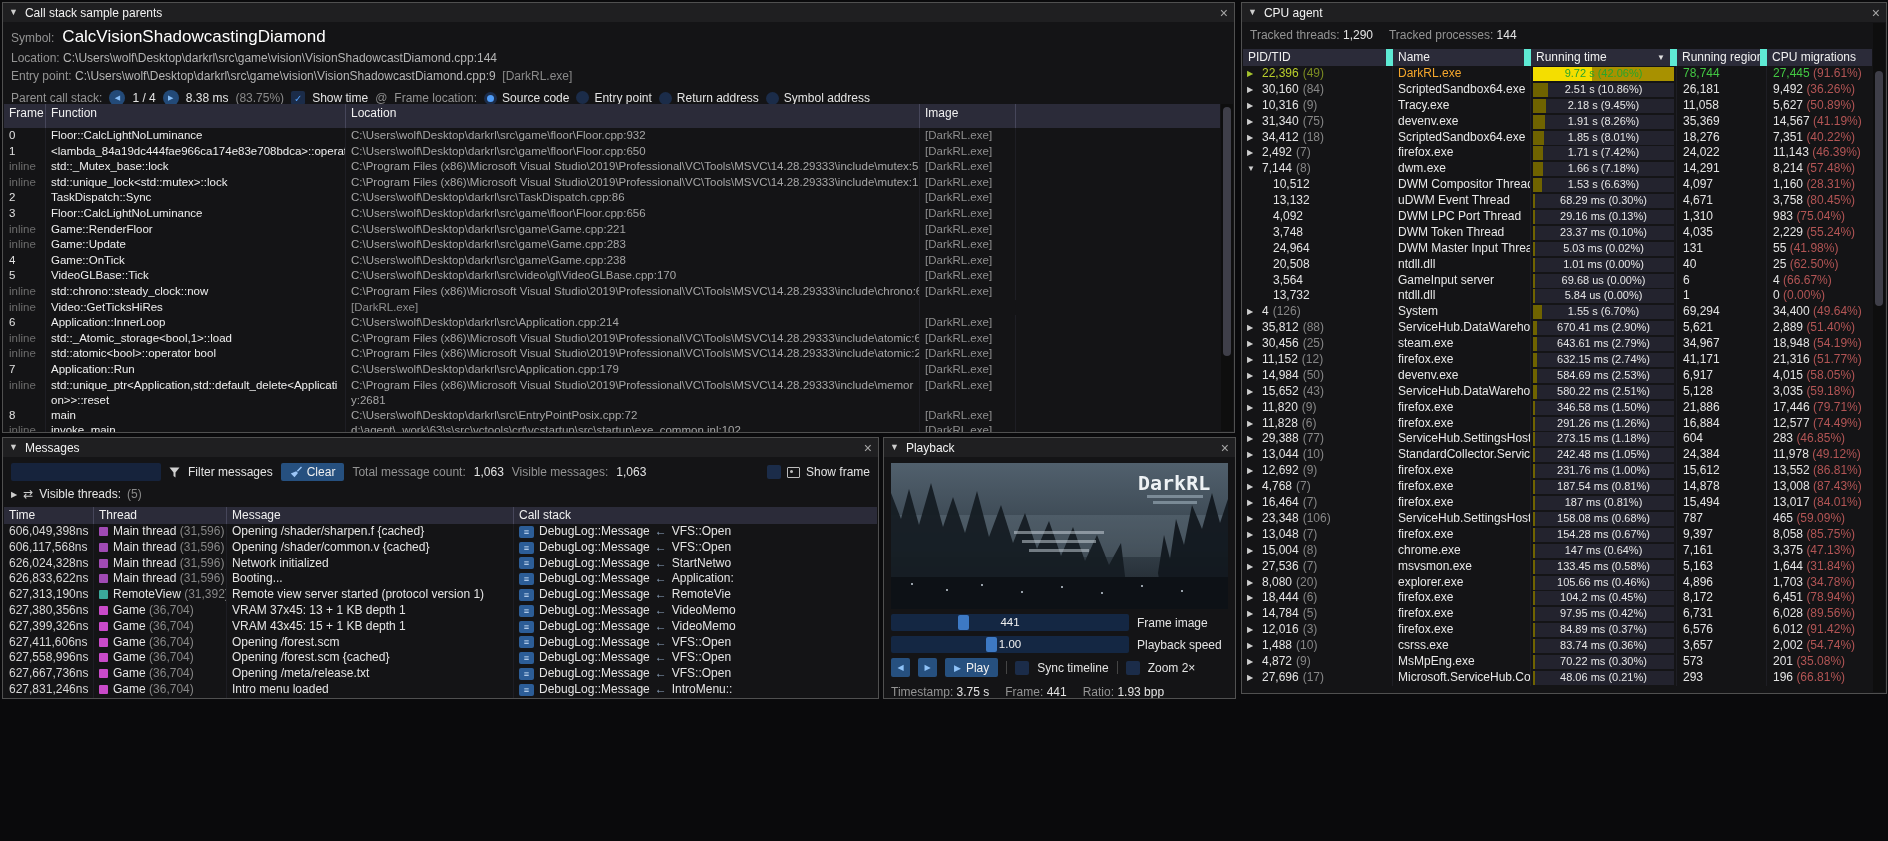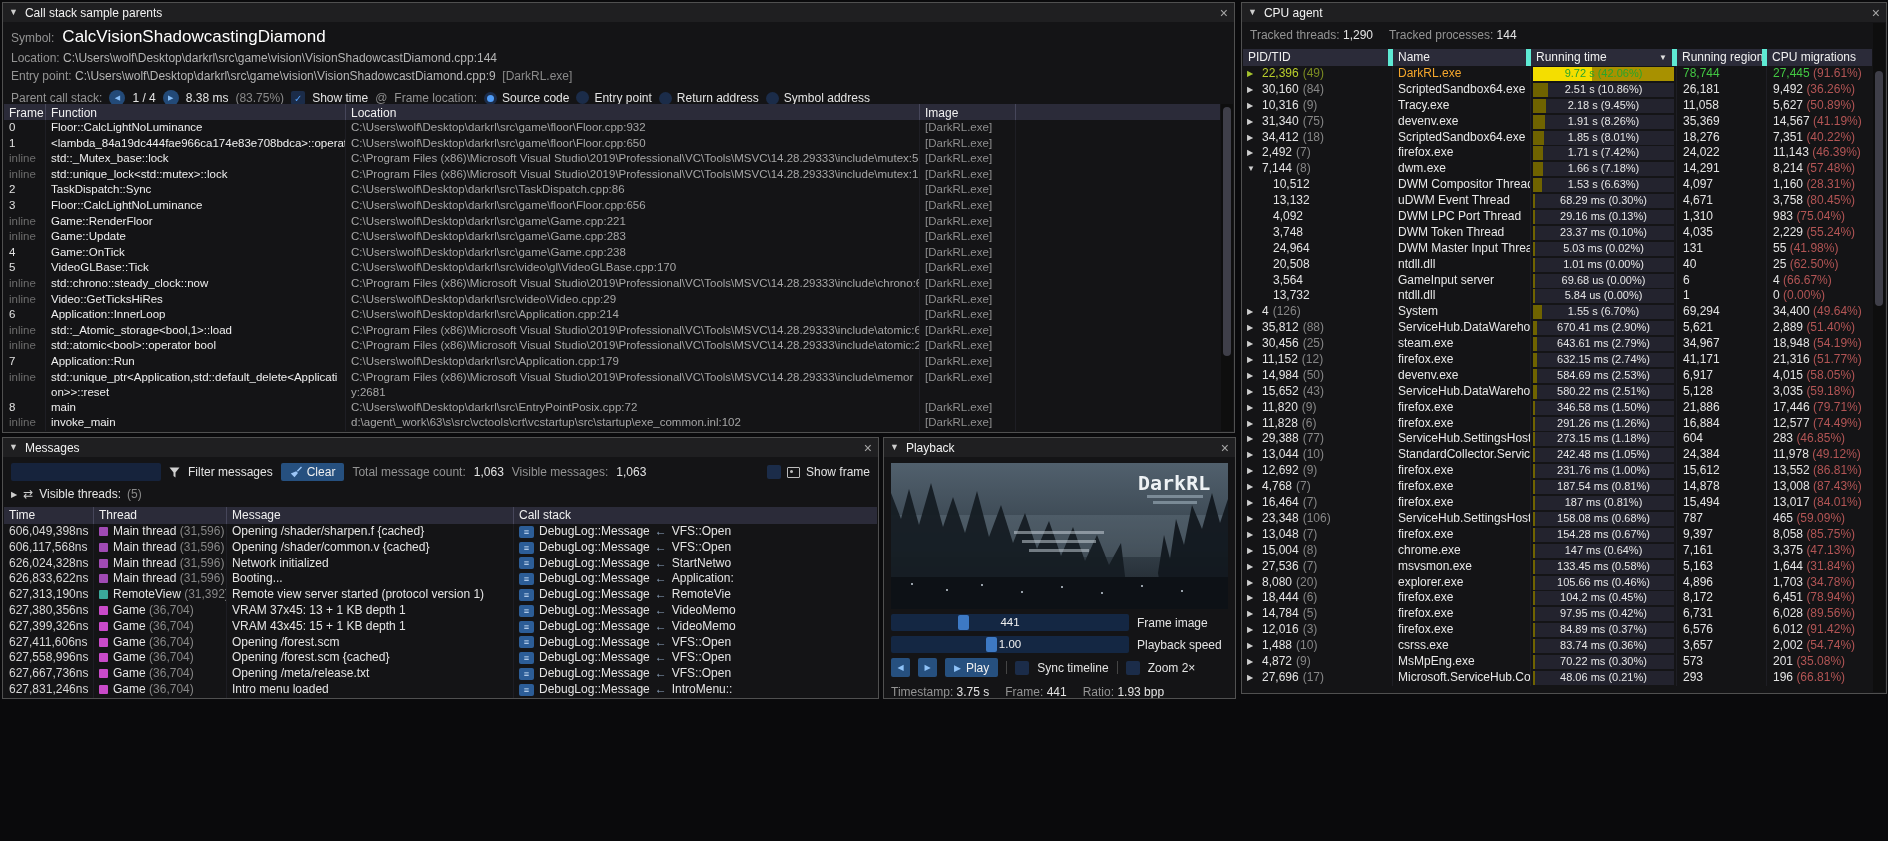--- a/index.html
+++ b/index.html
@@ -25,21 +25,21 @@
 .sb .th{position:absolute;left:2px;right:2px;border-radius:5px;background:#3f3f49}
 
 #cs-hdr{padding:5px 8px 0;white-space:nowrap}
 .symline{display:flex;align-items:baseline;gap:8px}
 .symname{font-size:17px;color:#ffffff}
 .metaline{margin-top:4px;color:#b5b5b5;overflow:hidden;white-space:nowrap}
 .ctrlline{display:flex;align-items:center;gap:7px;margin:7px 0 6px;white-space:nowrap}
 .cs-table{position:absolute;left:1px;right:14px;top:82px;bottom:0;overflow:hidden;font-size:11.5px}
 .cs-row{display:grid;grid-template-columns:42px 300px 574px 96px 1fr;height:15.6px;line-height:15.6px;align-items:start}
 .cs-row>div{padding:0 5px;white-space:nowrap;overflow:hidden;height:100%}
-.cs-head{background:#2b2b39;height:16px;line-height:18px;font-size:12px;color:#f0f0f0}
+.cs-head{background:#2b2b39;height:24px;line-height:18px;font-size:12px;color:#f0f0f0}
 .cs-head>div{border-right:1px solid #46465a}
 .cs-body .cs-row>div{border-right:1px solid #1e1e24}
 .cs-body .cs-row>div:last-child,.cs-head>div:last-child{border-right:none}
 .c-frame{color:#e2e2e2}
 .cs-row.inline .c-frame{color:#6d6d6d}
 .c-fn{color:#efefef}
 .c-lc{color:#a6a6a6}
 .c-im{color:#8f8f8f}
 .cs-row.wrap{height:auto;line-height:15px}
 .cs-row.wrap>div{white-space:normal;word-break:break-all}
@@ -68,21 +68,21 @@
 .pb-row{display:flex;align-items:center;gap:8px;margin-top:5px;white-space:nowrap}
 .slider{width:238px;height:17px;background:#142743;border-radius:2px;position:relative;flex:0 0 auto}
 .slider .grab{position:absolute;top:1px;bottom:1px;width:11px;border-radius:2px;background:#3d79c4}
 .slider .sval{position:relative;display:block;text-align:center;line-height:17px;font-size:11.5px;color:#f0f0f0}
 .pb-info{display:flex;gap:16px;margin-top:8px;white-space:nowrap}
 
 #cpu-info{display:flex;gap:16px;padding:6px 8px;white-space:nowrap}
 .cpu-table{position:absolute;left:1px;right:14px;top:27px;bottom:0;overflow:hidden}
 .cpu-row{display:grid;grid-template-columns:150px 138px 146px 90px 1fr;height:15.9px;line-height:15.9px}
 .cpu-head{background:#2b2b39;height:17px;line-height:17px;color:#f0f0f0}
-.cpu-head>div{padding:0 5px;border-right:5px solid #5eead4;overflow:hidden;white-space:nowrap}
+.cpu-head>div{padding:0 5px;border-right:7px solid #5eead4;overflow:hidden;white-space:nowrap}
 .cpu-head>div:last-child{border-right:none}
 .cpu-body .cpu-row>div{border-right:1px solid #1e1e24;overflow:hidden;white-space:nowrap}
 .cpu-body .cpu-row>div:last-child{border-right:none}
 .rt-head{display:flex;justify-content:space-between;align-items:center}
 .sort{font-size:8px;color:#e0e0e0}
 .c-pid{display:flex;align-items:center;gap:4px;padding:0 4px}
 .arr{width:11px;font-size:8px;color:#cfcfcf;flex:0 0 auto}
 .cnt{color:#878787}
 .c-name{padding:0 5px;color:#e8e8e8}
 .c-time{padding:1px 2px}
@@ -247,21 +247,20 @@
             <div class="c-frame">inline</div>
             <div class="c-fn">std::chrono::steady_clock::now</div>
             <div class="c-lc">C:\Program Files (x86)\Microsoft Visual Studio\2019\Professional\VC\Tools\MSVC\14.28.29333\include\chrono:607</div>
             <div class="c-im">[DarkRL.exe]</div>
             <div></div>
           </div>
 
           <div class="cs-row inline">
             <div class="c-frame">inline</div>
             <div class="c-fn">Video::GetTicksHiRes</div>
-            <div class="c-lc">C:\Users\wolf\Desktop\darkrl\src\video\Video.cpp:29</div>
             <div class="c-im">[DarkRL.exe]</div>
             <div></div>
           </div>
 
           <div class="cs-row">
             <div class="c-frame">6</div>
             <div class="c-fn">Application::InnerLoop</div>
             <div class="c-lc">C:\Users\wolf\Desktop\darkrl\src\Application.cpp:214</div>
             <div class="c-im">[DarkRL.exe]</div>
             <div></div>

